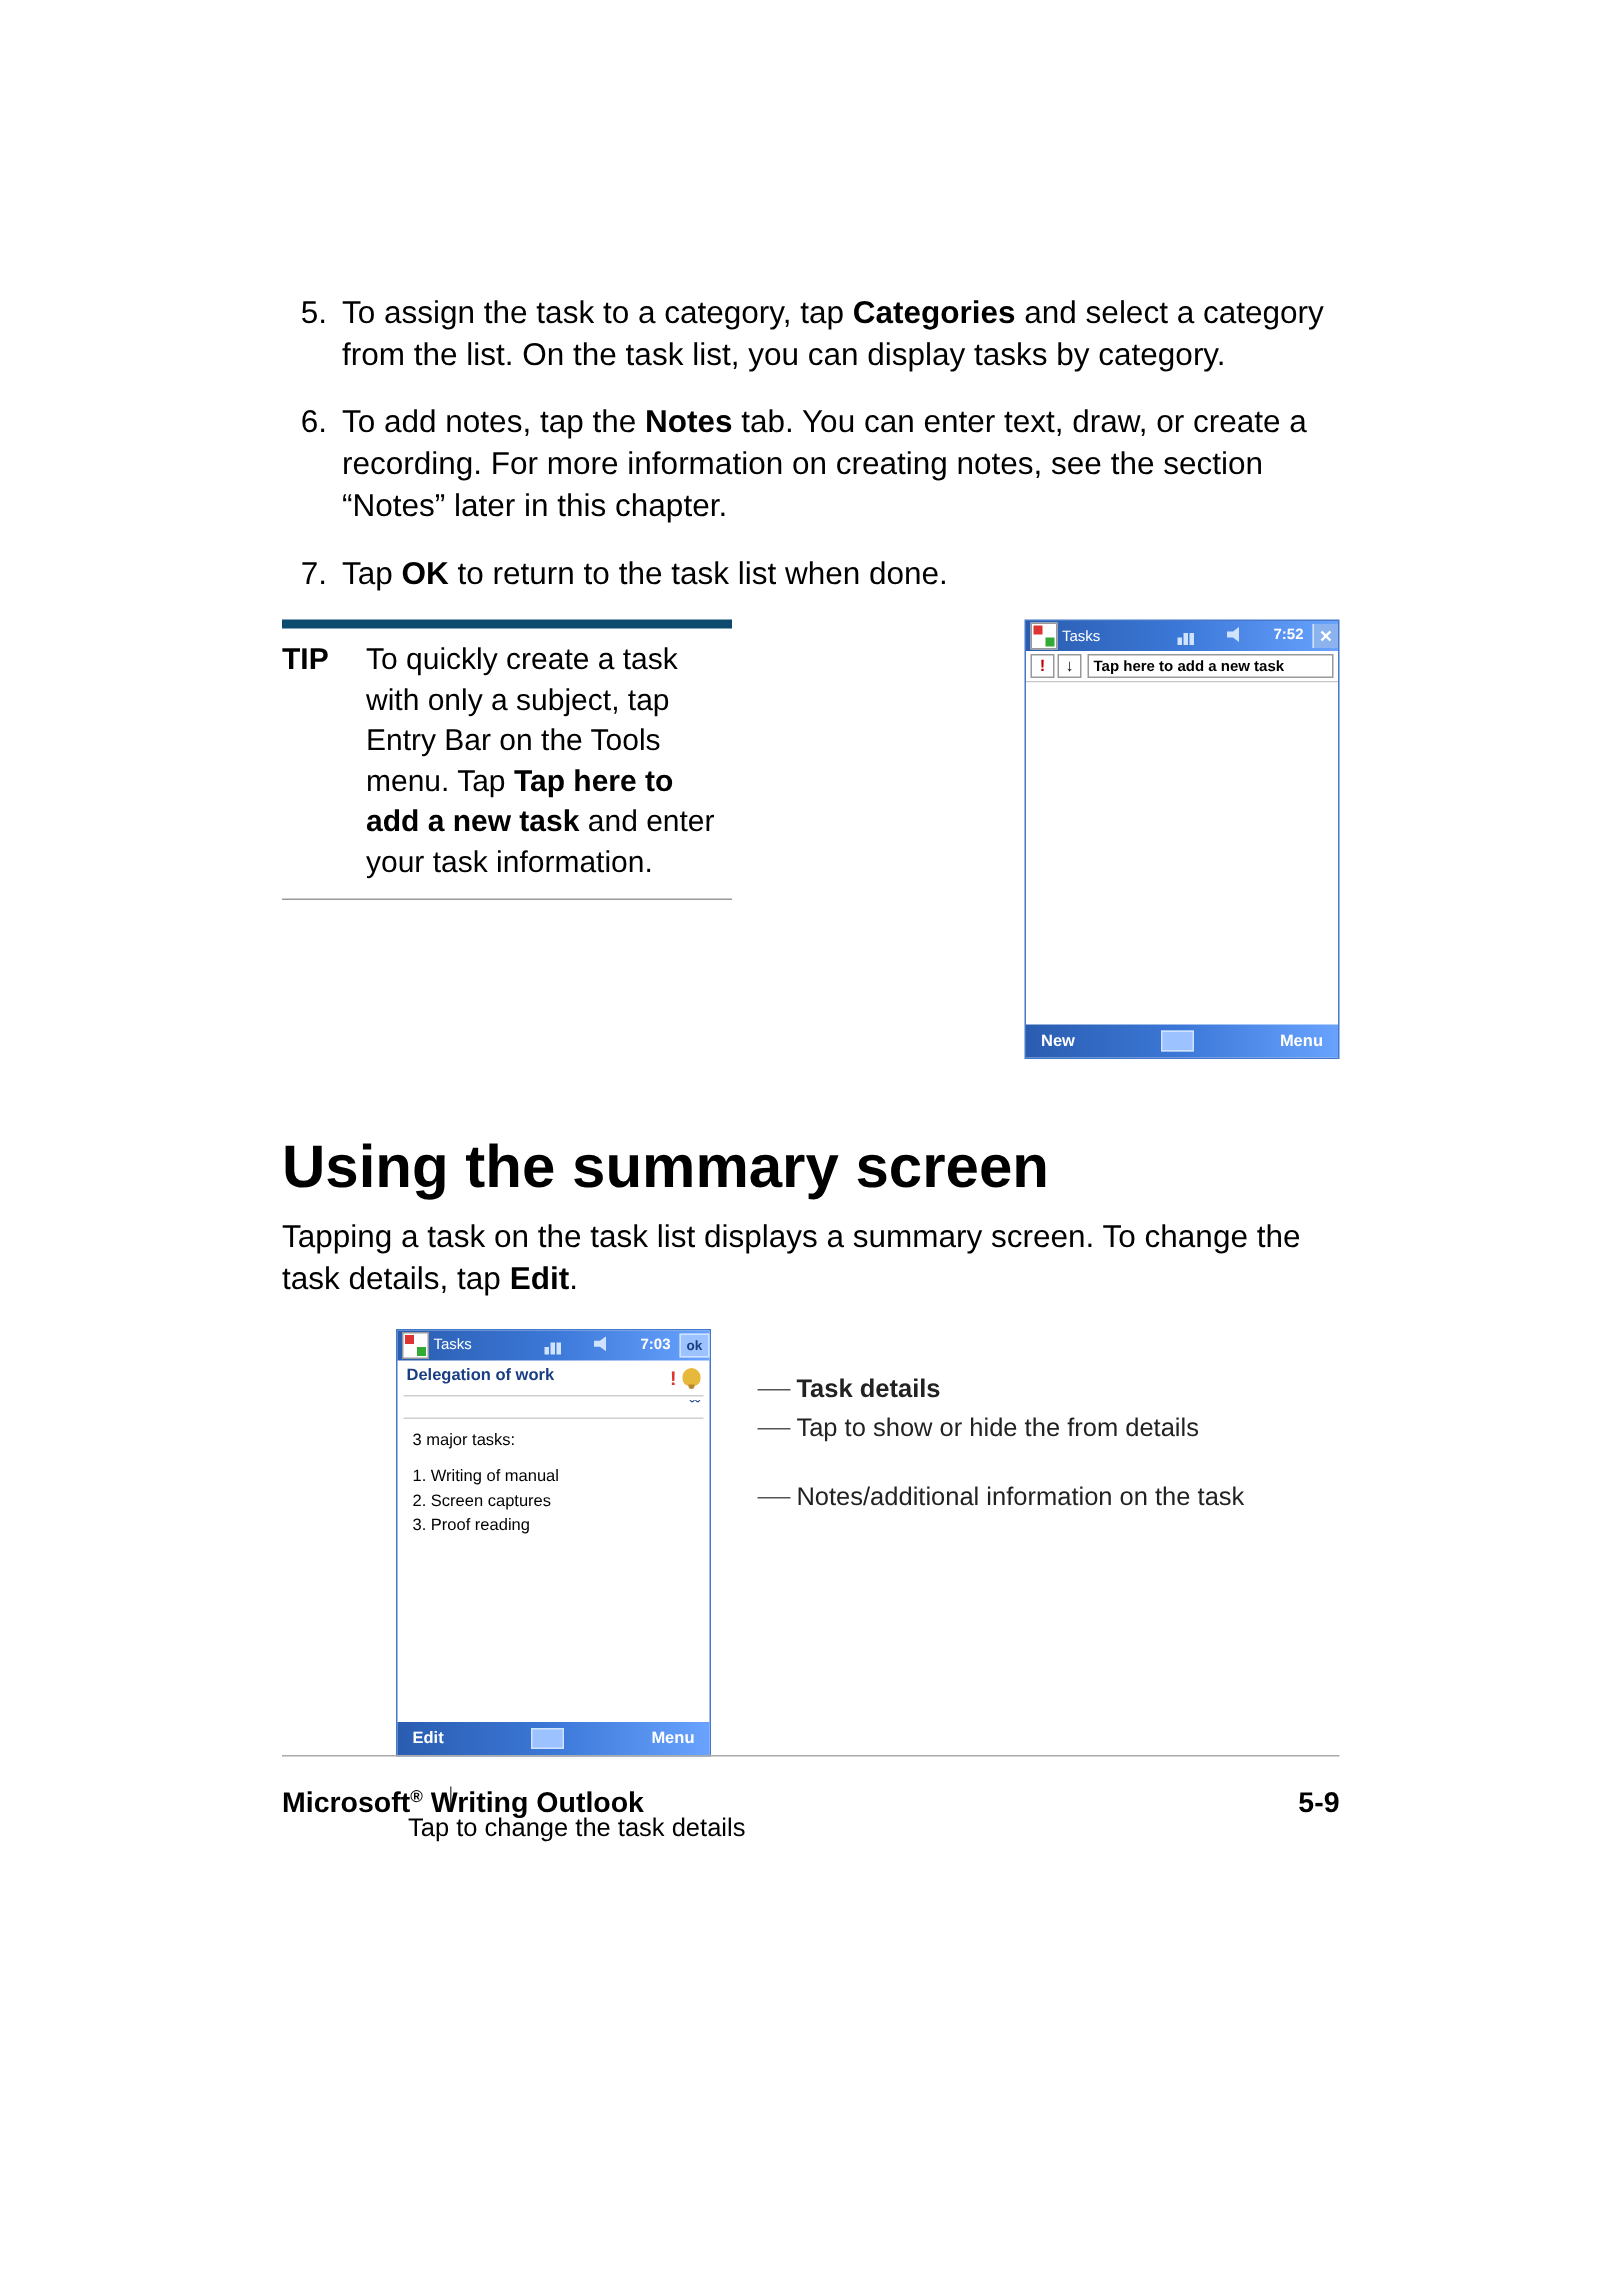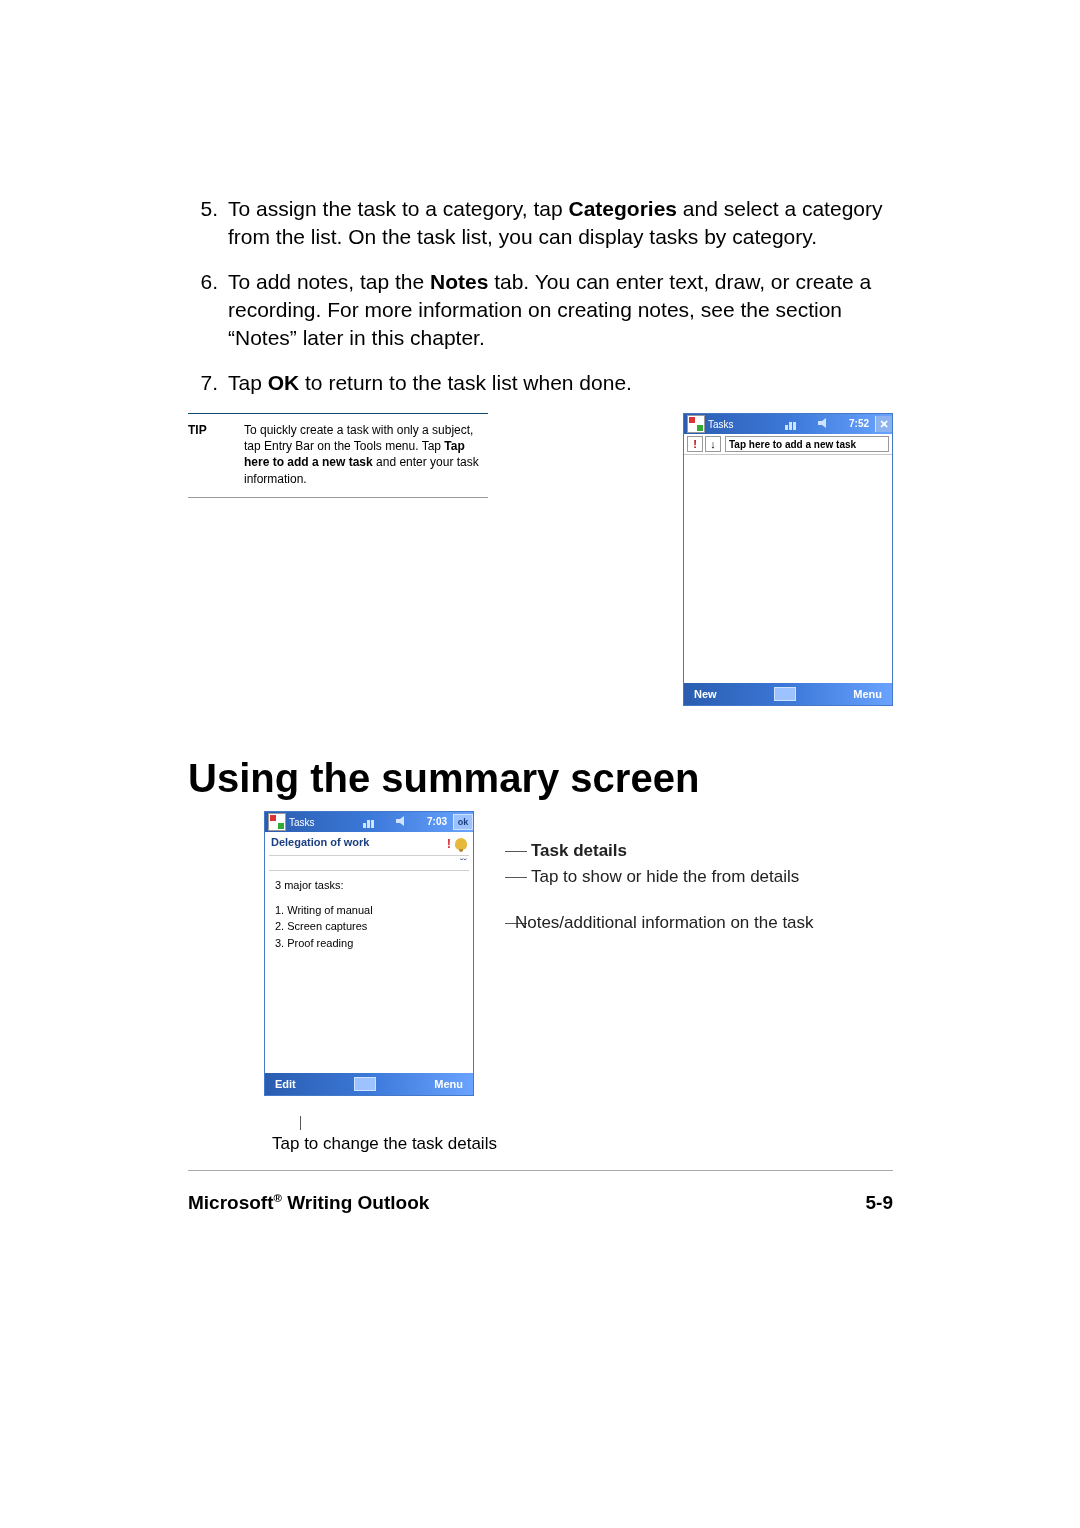--- a/index.html
+++ b/index.html
@@ -4,21 +4,21 @@
 <style>
   html,body{margin:0;padding:0;background:#fff;}
   body{width:1080px;height:1528px;font-family:Arial,Helvetica,sans-serif;color:#000;position:relative;}
   .page{position:absolute;left:188px;top:195px;width:705px;}
   .ol-item{display:flex;font-size:21px;line-height:1.35;margin-bottom:16px;}
   .ol-num{width:30px;flex:0 0 30px;text-align:right;margin-right:10px;}
   .ol-body{flex:1;}
   b.inline{font-weight:bold;}
   .tip-wrap{display:flex;align-items:flex-start;margin-top:12px;}
   .tip-col{width:300px;}
-  .tip-row{display:flex;border-top:1px solid #0c4a6e;border-bottom:1px solid #999;padding:8px 0 10px 0;font-size:12px;line-height:1.35;}
+  .tip-row{display:flex;border-top:6px solid #0c4a6e;border-bottom:1px solid #999;padding:8px 0 10px 0;font-size:20px;line-height:1.35;}
   .tip-label{font-weight:bold;width:56px;flex:0 0 56px;}
   .tip-text{flex:1;}
   .fig-col{flex:1;display:flex;justify-content:flex-end;}
   
   .dev{width:208px;border:1px solid #4478c8;font-family:Tahoma,Arial,sans-serif;font-size:11px;color:#000;background:#fff;}
   .dev .titlebar{height:20px;background:linear-gradient(to right,#2a5db0,#3c78d8,#69a3ff);display:flex;align-items:center;color:#fff;}
   .dev .flag{width:16px;height:16px;margin:0 3px;background:#fff;border:1px solid #999;position:relative;}
   .dev .flag::before{content:"";position:absolute;left:1px;top:1px;width:6px;height:6px;background:#d33;}
   .dev .flag::after{content:"";position:absolute;right:1px;bottom:1px;width:6px;height:6px;background:#3a3;}
   .dev .ttl{font-weight:normal;font-size:10px;flex:0 0 auto;margin-right:auto;}
@@ -118,20 +118,23 @@
         <div class="bottombar">
           <div class="bb-left">New</div>
           <div class="bb-mid"></div>
           <div class="bb-right">Menu</div>
         </div>
       </div>
     </div>
   </div>
 
   <h2 class="section">Using the summary screen</h2>
+  <p class="body">
+    <span>Tapping a task on the task list displays a summary screen. To change the task details, tap </span><b class="inline">Edit</b><span>.</span>
+  </p>
 
   <div class="dev2-wrap">
     <div class="dev2-col">
       <div class="dev dev2">
         <div class="titlebar">
           <div class="flag"></div>
           <div class="ttl">Tasks</div>
           <div class="t-icons">
             <div class="ico-sig"></div>
             <div class="ico-spk"></div>
@@ -168,21 +171,21 @@
         <div class="tick"></div>
         <span>Tap to change the task details</span>
       </div>
     </div>
     <div class="callouts">
       <div class="ln" style="left:-4px;top:40px;width:22px;"></div>
       <div class="co" style="left:22px;top:30px;font-weight:bold;">Task details</div>
       <div class="ln" style="left:-4px;top:66px;width:22px;"></div>
       <div class="co" style="left:22px;top:56px;">Tap to show or hide the from details</div>
       <div class="ln" style="left:-4px;top:112px;width:22px;"></div>
-      <div class="co" style="left:6px;top:102px;">Notes/additional information on the task</div>
+      <div class="co" style="left:22px;top:102px;">Notes/additional information on the task</div>
     </div>
   </div>
 </div>
 
 <div class="foot-rule"></div>
 <div class="footer">
   <div class="ftitle">
     <span>Microsoft</span><sup>®</sup><span> Writing Outlook</span>
   </div>
   <div class="fpage">5-9</div>

